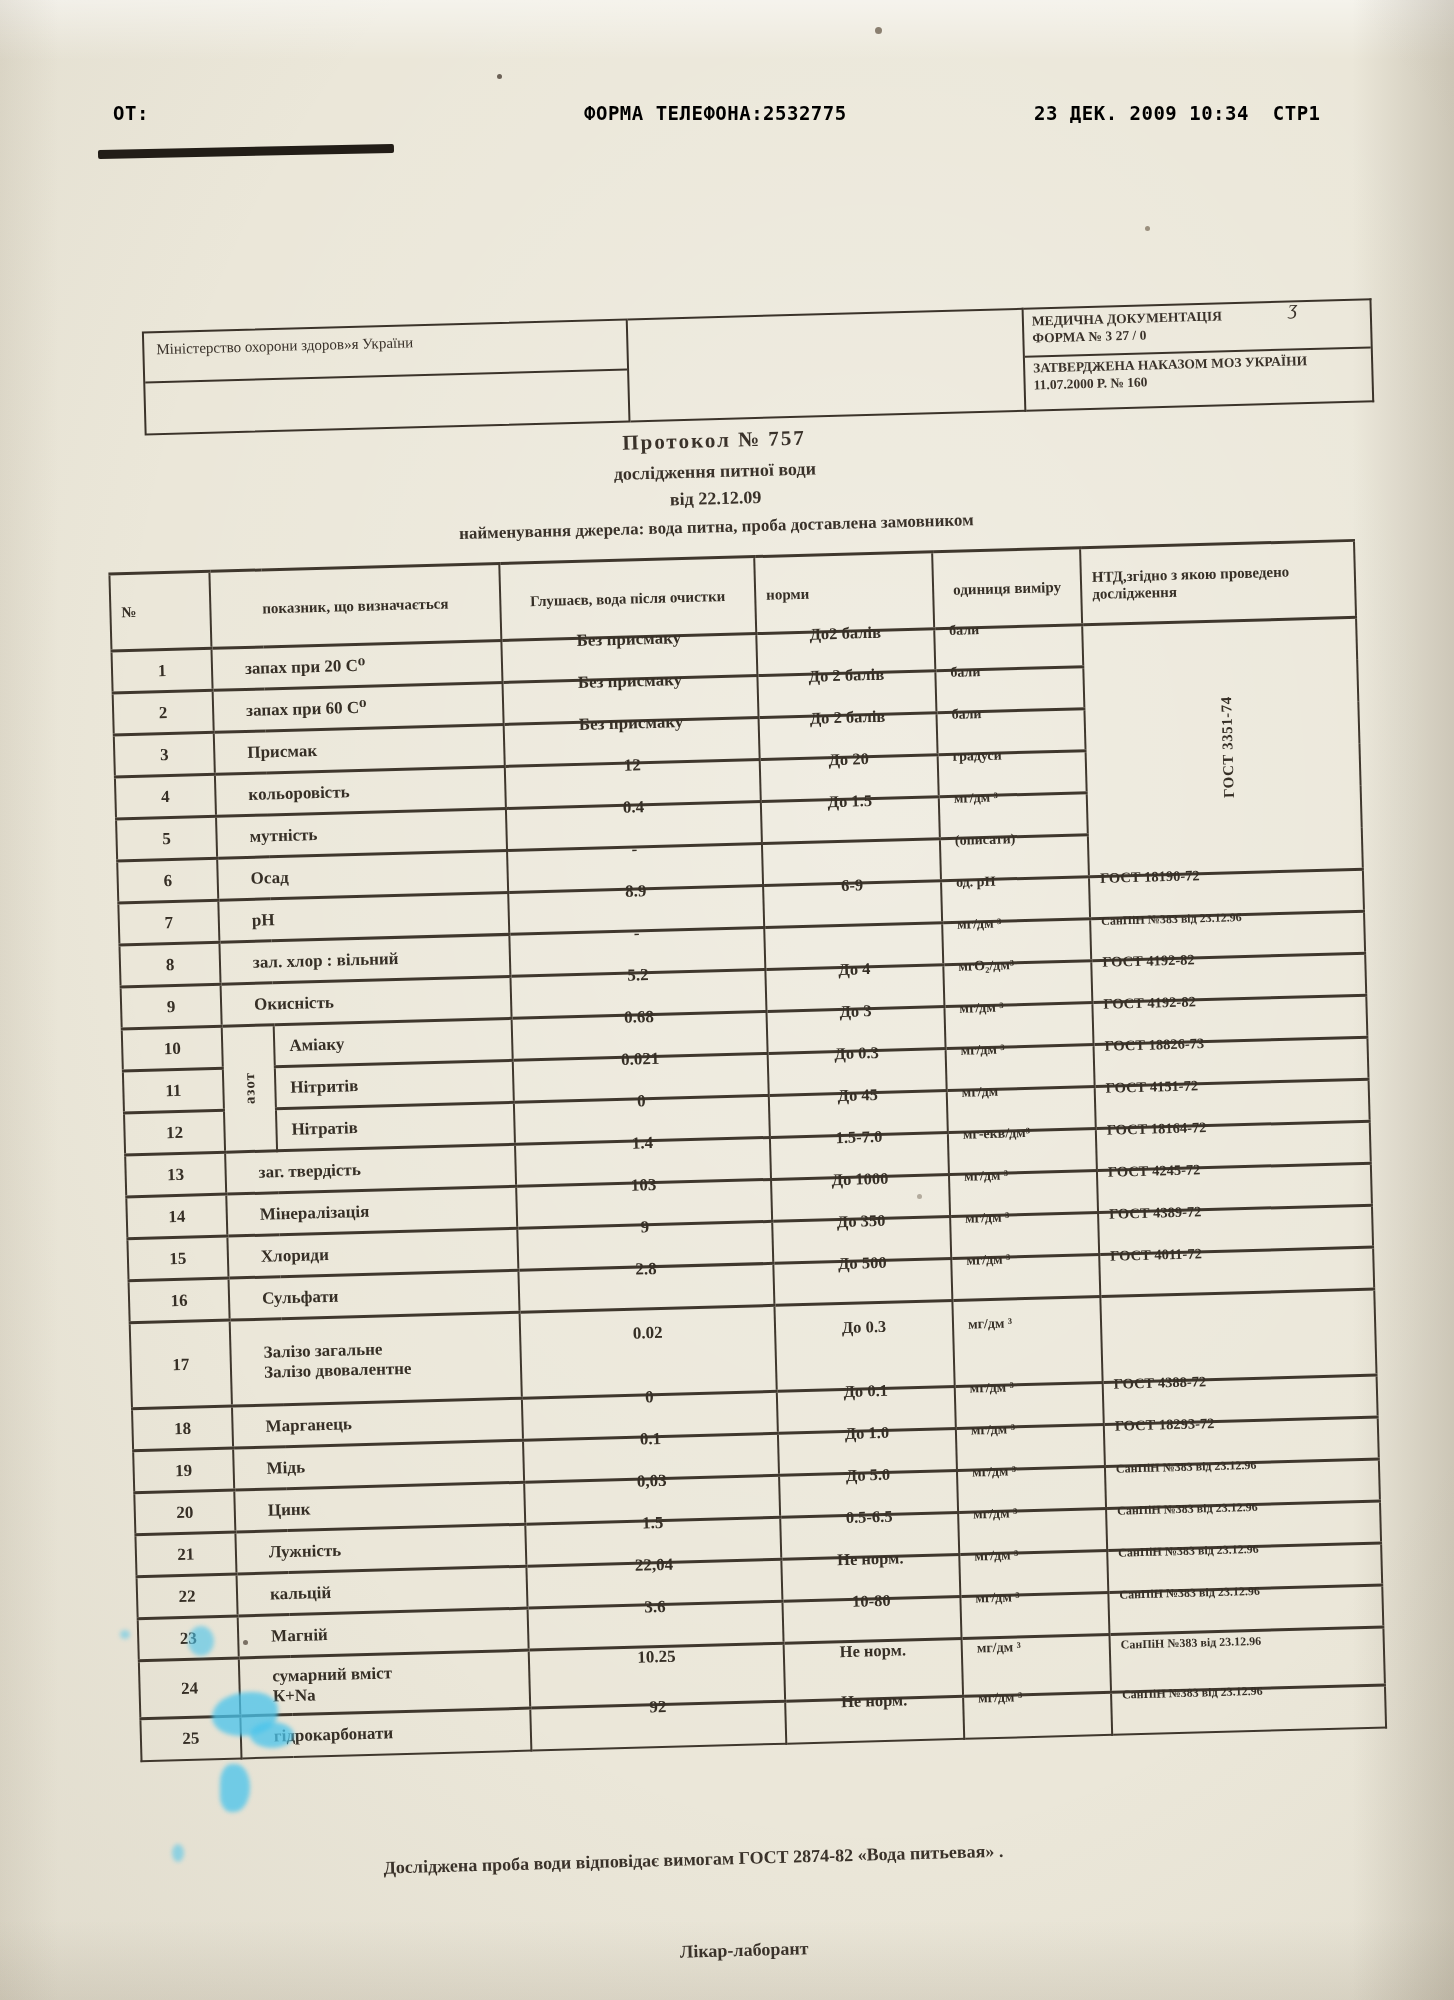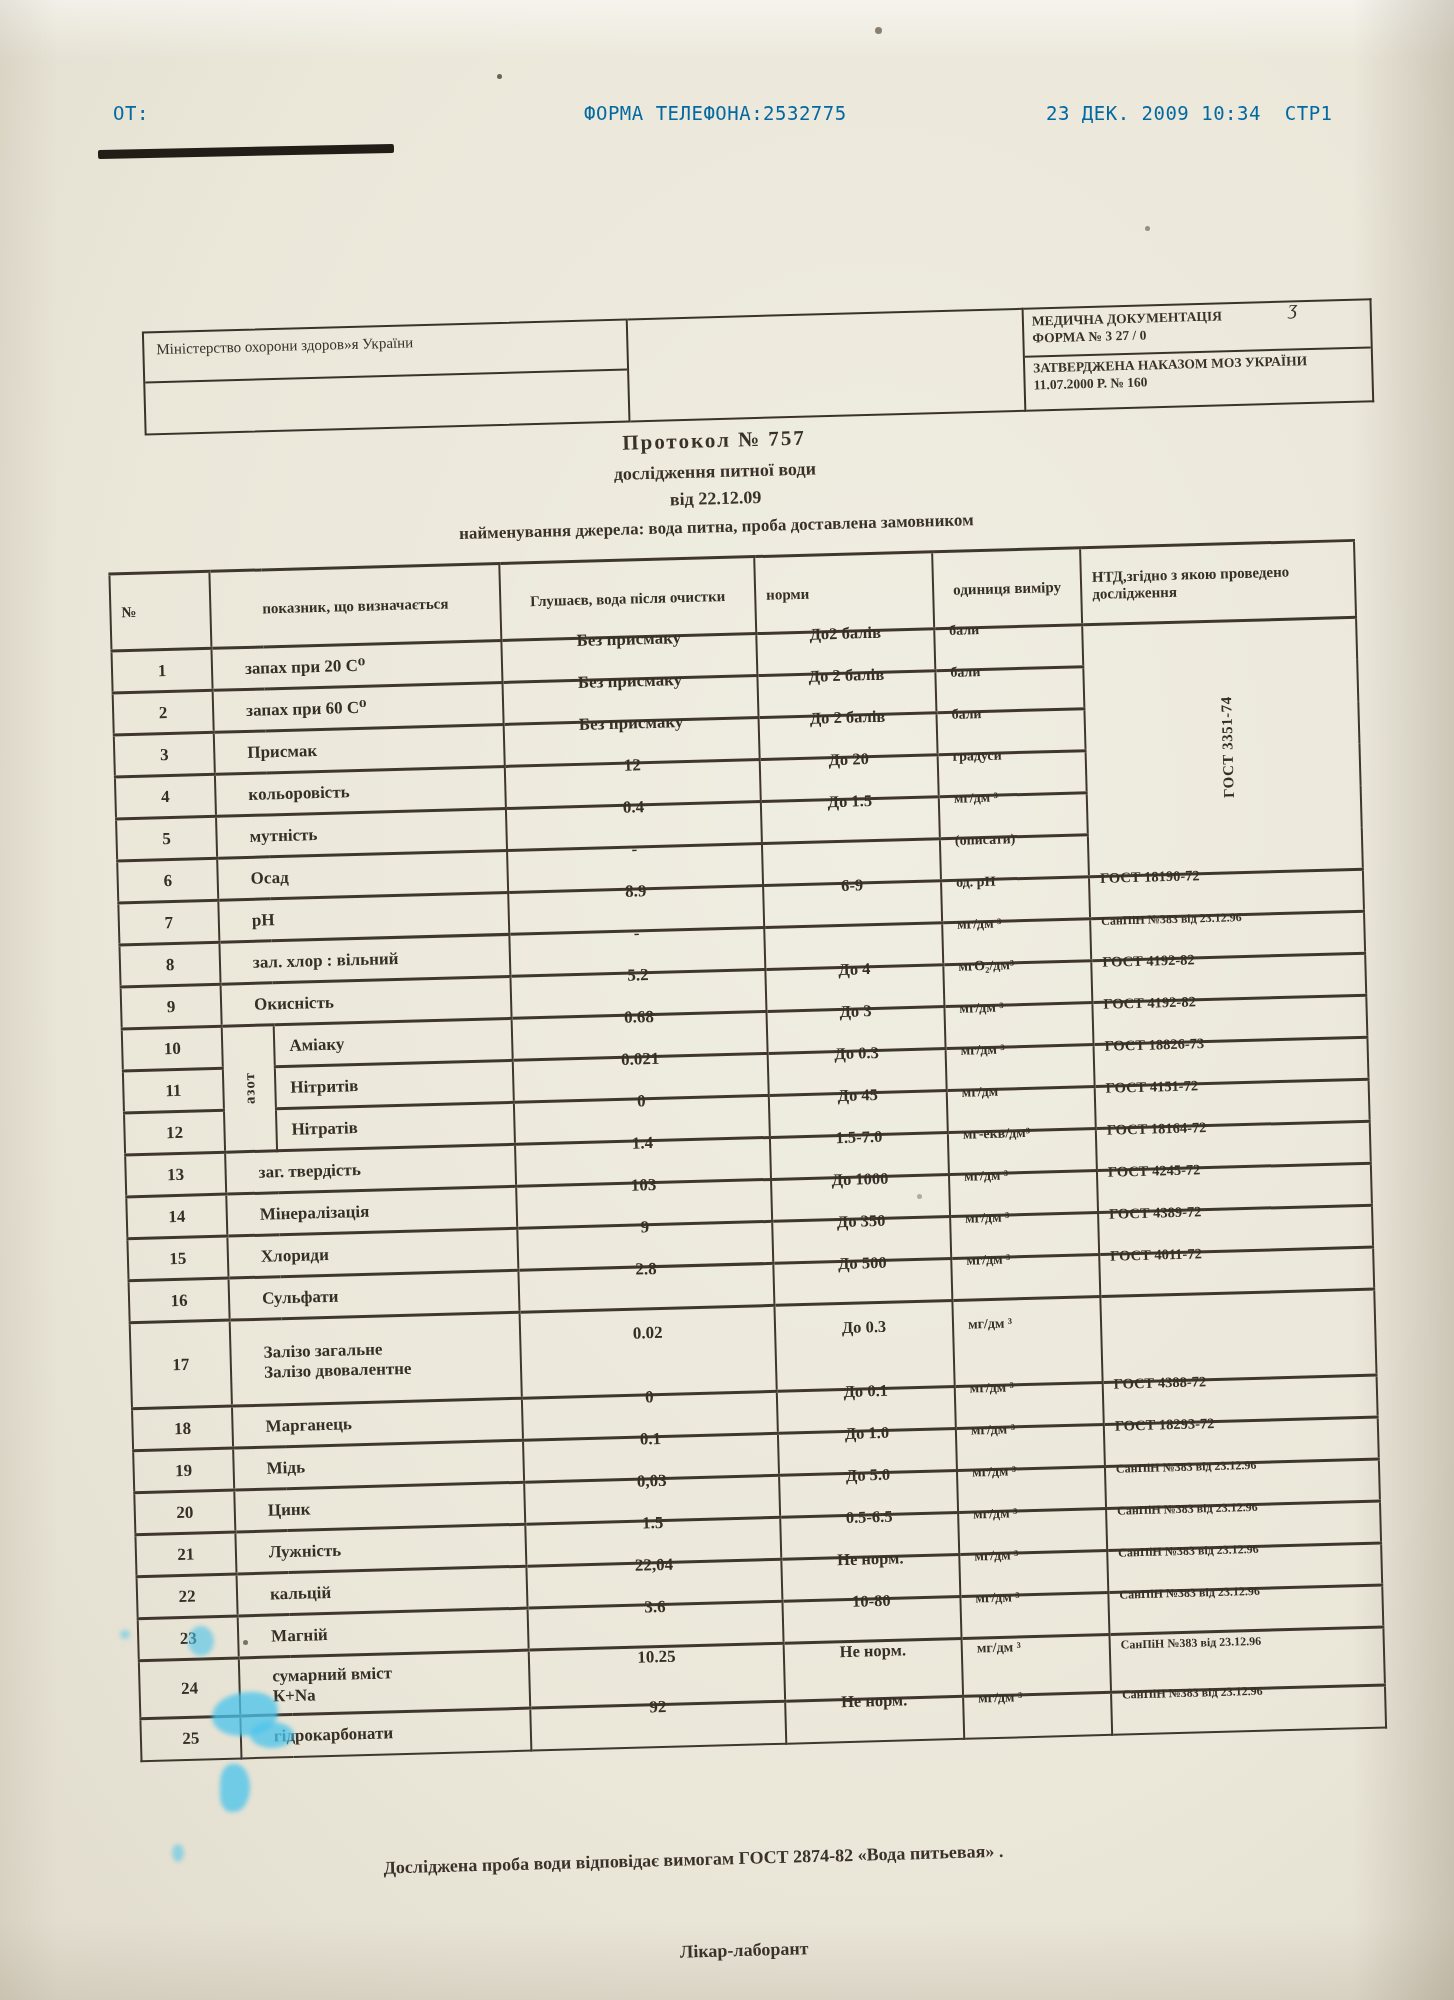--- a/index.html
+++ b/index.html
@@ -10,24 +10,24 @@
     color:#3a322a;
   }
   
   .paper-shade{position:absolute;inset:0;pointer-events:none;
     background:
       linear-gradient(to right, rgba(120,105,80,.10) 0%, rgba(0,0,0,0) 4%, rgba(0,0,0,0) 93%, rgba(95,82,60,.22) 100%),
       linear-gradient(to bottom, rgba(255,255,255,.5) 0%, rgba(0,0,0,0) 3%, rgba(0,0,0,0) 96%, rgba(110,95,70,.12) 100%),
       radial-gradient(ellipse at 60% 40%, rgba(255,255,255,.25) 0%, rgba(0,0,0,0) 60%, rgba(100,88,64,.08) 100%);
   }
   .fax{position:absolute;font-family:"DejaVu Sans Mono","Liberation Mono",monospace;
-    font-size:19px;font-weight:400;color:#0369a1;letter-spacing:.5px;white-space:pre;}
+    font-size:19px;font-weight:700;color:#000000;letter-spacing:.5px;white-space:pre;}
   #fax-from{left:113px;top:102px;}
   #fax-phone{left:584px;top:102px;}
-  #fax-date{left:1034px;top:102px;margin-left:12px;}
+  #fax-date{left:1034px;top:102px;}
   .redaction{position:absolute;left:98px;top:147px;width:296px;height:9px;background:#221d17;
     transform:rotate(-1.2deg);border-radius:2px;}
 
   .sheet{position:absolute;left:0;top:0;width:1454px;height:2000px;
     transform:rotate(-1.55deg);transform-origin:50% 46%;}
 
   
   .hdr-boxes{position:absolute;left:158px;top:316px;display:flex;align-items:stretch;}
   .hbx{border:2px solid #3b332a;}
   .hbx-left{width:482px;}

